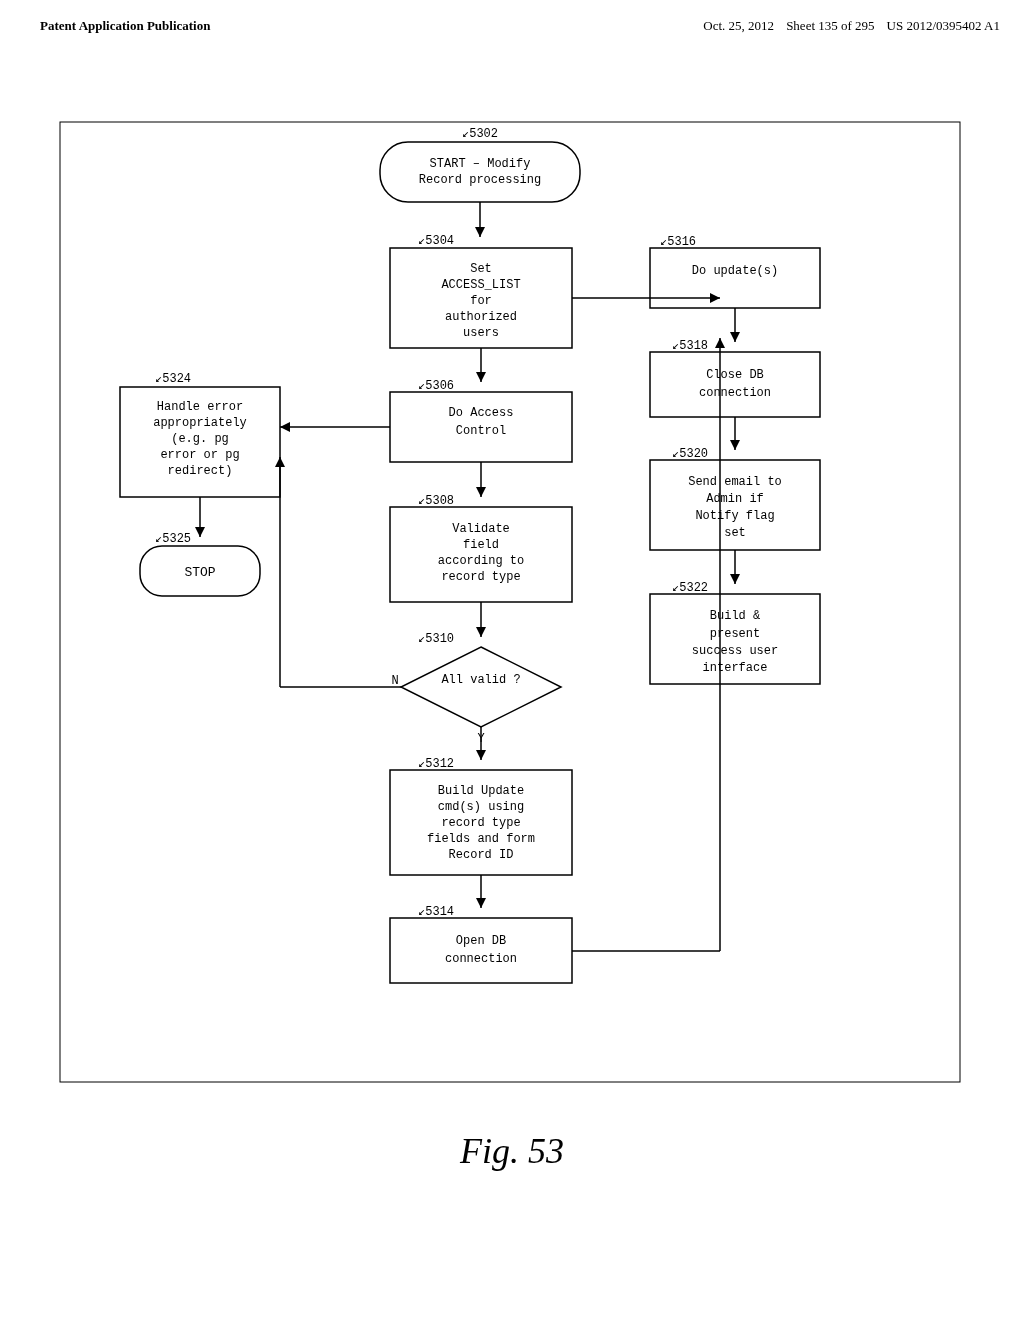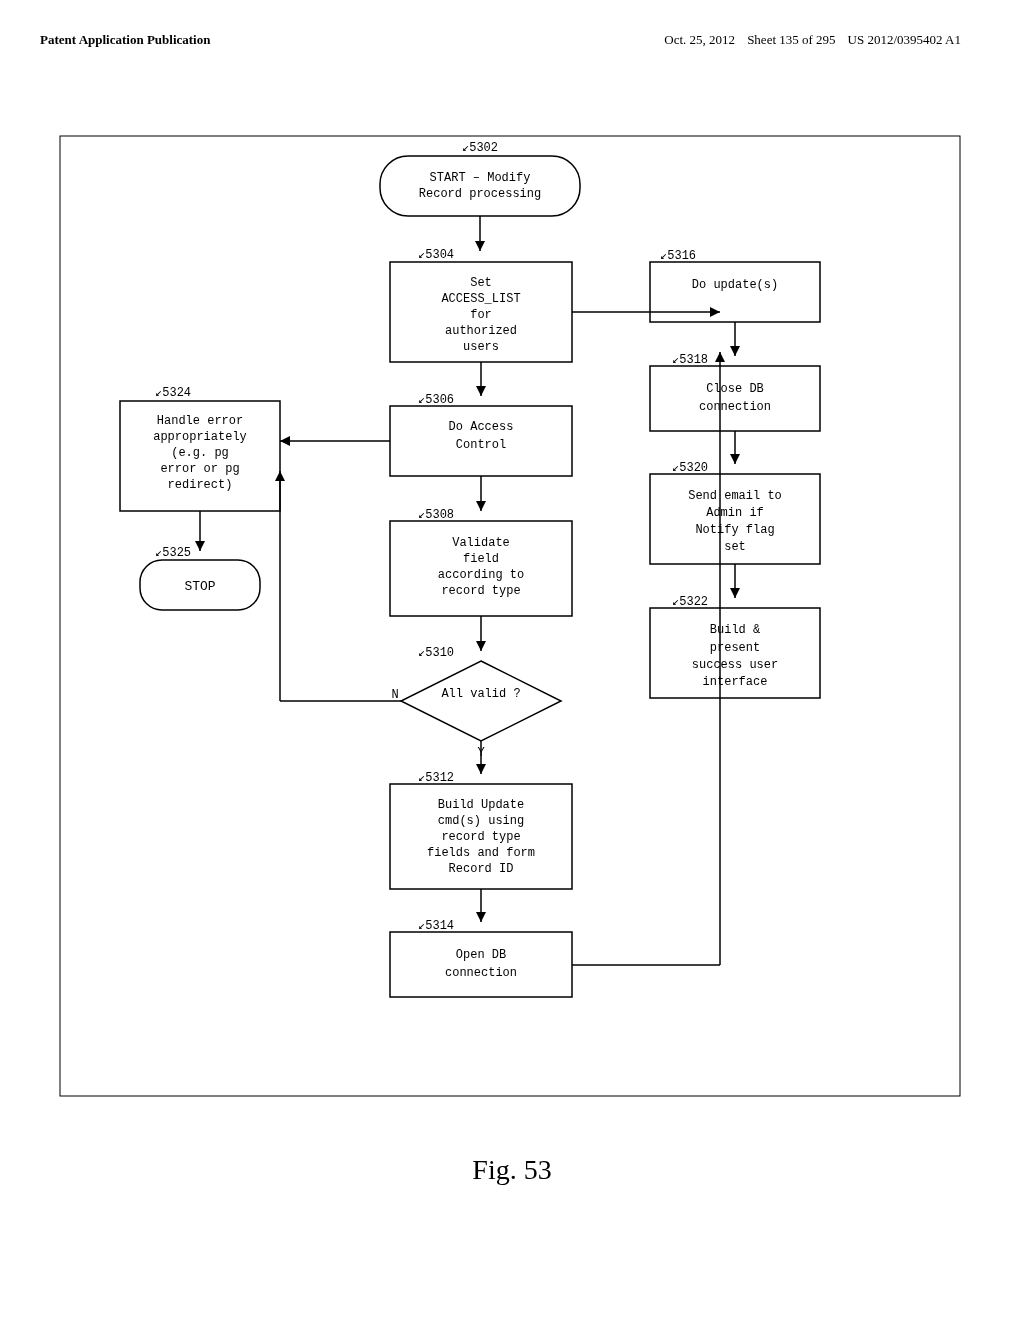--- a/index.html
+++ b/index.html
@@ -9,36 +9,35 @@
       width: 1024px;
       min-height: 1320px;
       position: relative;
       overflow-x: hidden;
     }
 
     .page-header {
       display: flex;
       justify-content: space-between;
       align-items: baseline;
-      padding: 18px 63px 8px 40px;
+      padding: 18px 24px 8px 40px;
       font-size: 13px;
       border-bottom: none;
       text-align: right;
     }
 
     .header-left {
       font-weight: bold;
       font-size: 13px;
     }
 
     .header-right {
       font-size: 13px;
       display: flex;
       gap: 12px;
-      margin-top: 14px;
     }
 
     .diagram-area {
       position: relative;
       width: 100%;
       height: 1160px;
     }
 
     
     .diagram-svg {
@@ -47,21 +46,22 @@
       left: 0;
       width: 100%;
       height: 100%;
     }
 
     .fig-caption {
       position: absolute;
       bottom: 30px;
       left: 50%;
       transform: translateX(-50%);
-      font-size: 28px;
+      font-size: 36px;
+      font-style: italic;
       font-family: 'Times New Roman', Times, serif;
     }
   </style>
 </head>
 <body>
 
 <div class="page-header">
   <span class="header-left">Patent Application Publication</span>
   <div class="header-right">
     <span>Oct. 25, 2012</span>

